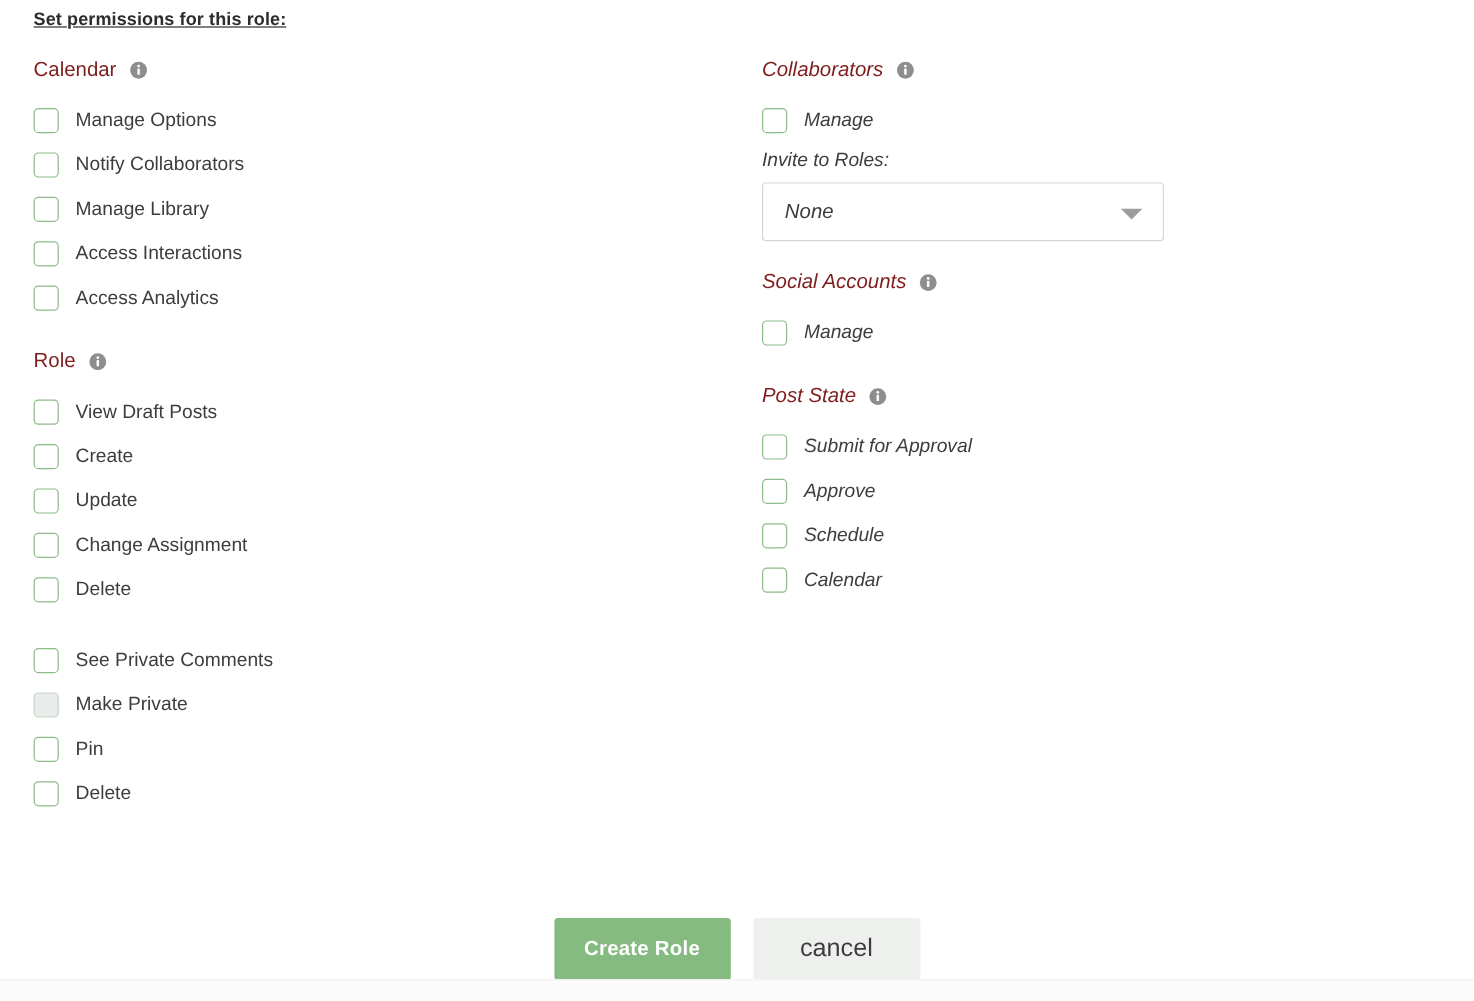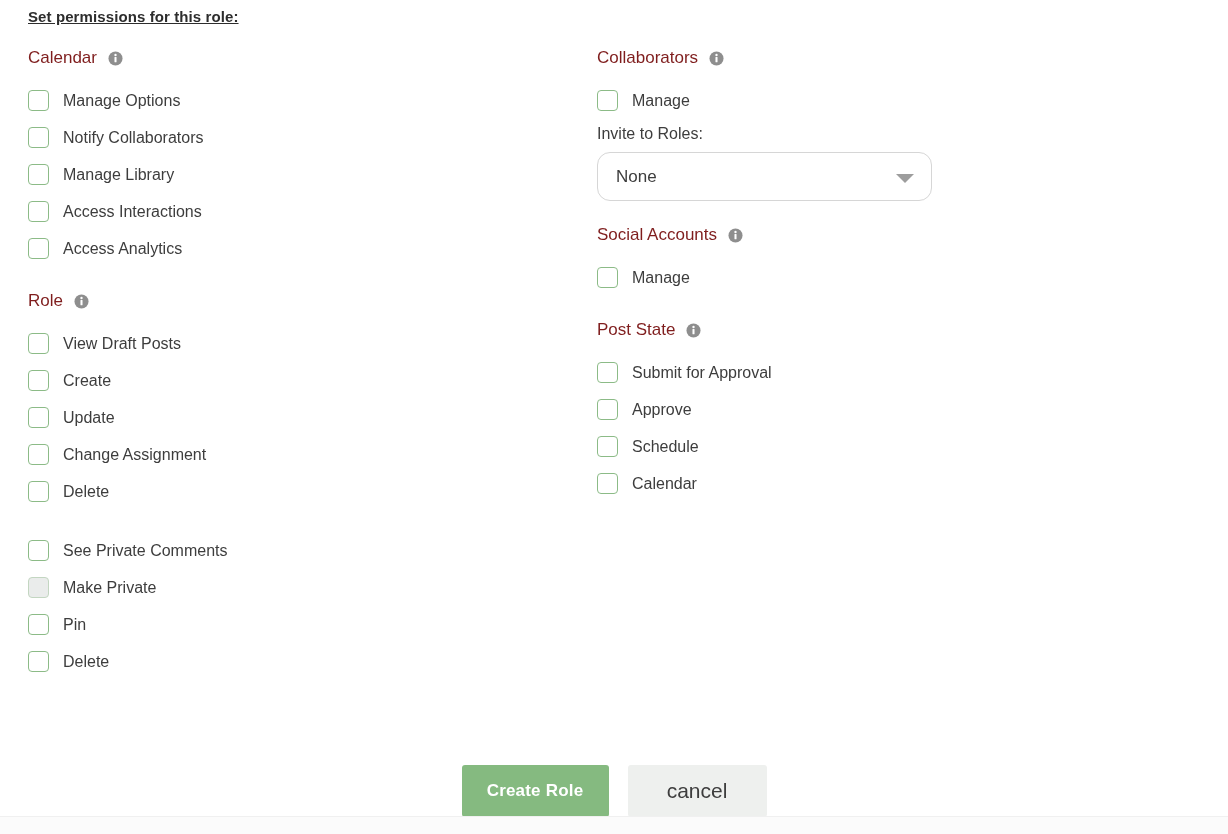--- a/index.html
+++ b/index.html
@@ -33,21 +33,21 @@
     position: absolute;
     left: 0;
     top: 46px;
     width: 1228px;
   }
   .col {
     position: absolute;
     top: 0;
   }
   .col-left  { left: 28px;  width: 580px; }
-  .col-right { left: 597px; width: 560px; }
+  .col-right { left: 635px; width: 560px; font-style: italic; }
 
   
   .group {
     margin-bottom: 22px;
   }
   .group-head {
     display: flex;
     align-items: center;
     height: 24px;
     margin-bottom: 12px;
@@ -95,21 +95,21 @@
   .field-label {
     font-size: 16px;
     color: #3d3d3d;
     margin: 6px 0 9px 0;
   }
   .select-box {
     position: relative;
     width: 335px;
     height: 49px;
     border: 1px solid #d6d6d6;
-    border-radius: 13px;
+    border-radius: 3px;
     background: #ffffff;
     box-sizing: border-box;
     display: flex;
     align-items: center;
   }
   .select-value {
     font-size: 17px;
     color: #3d3d3d;
     padding-left: 18px;
   }

